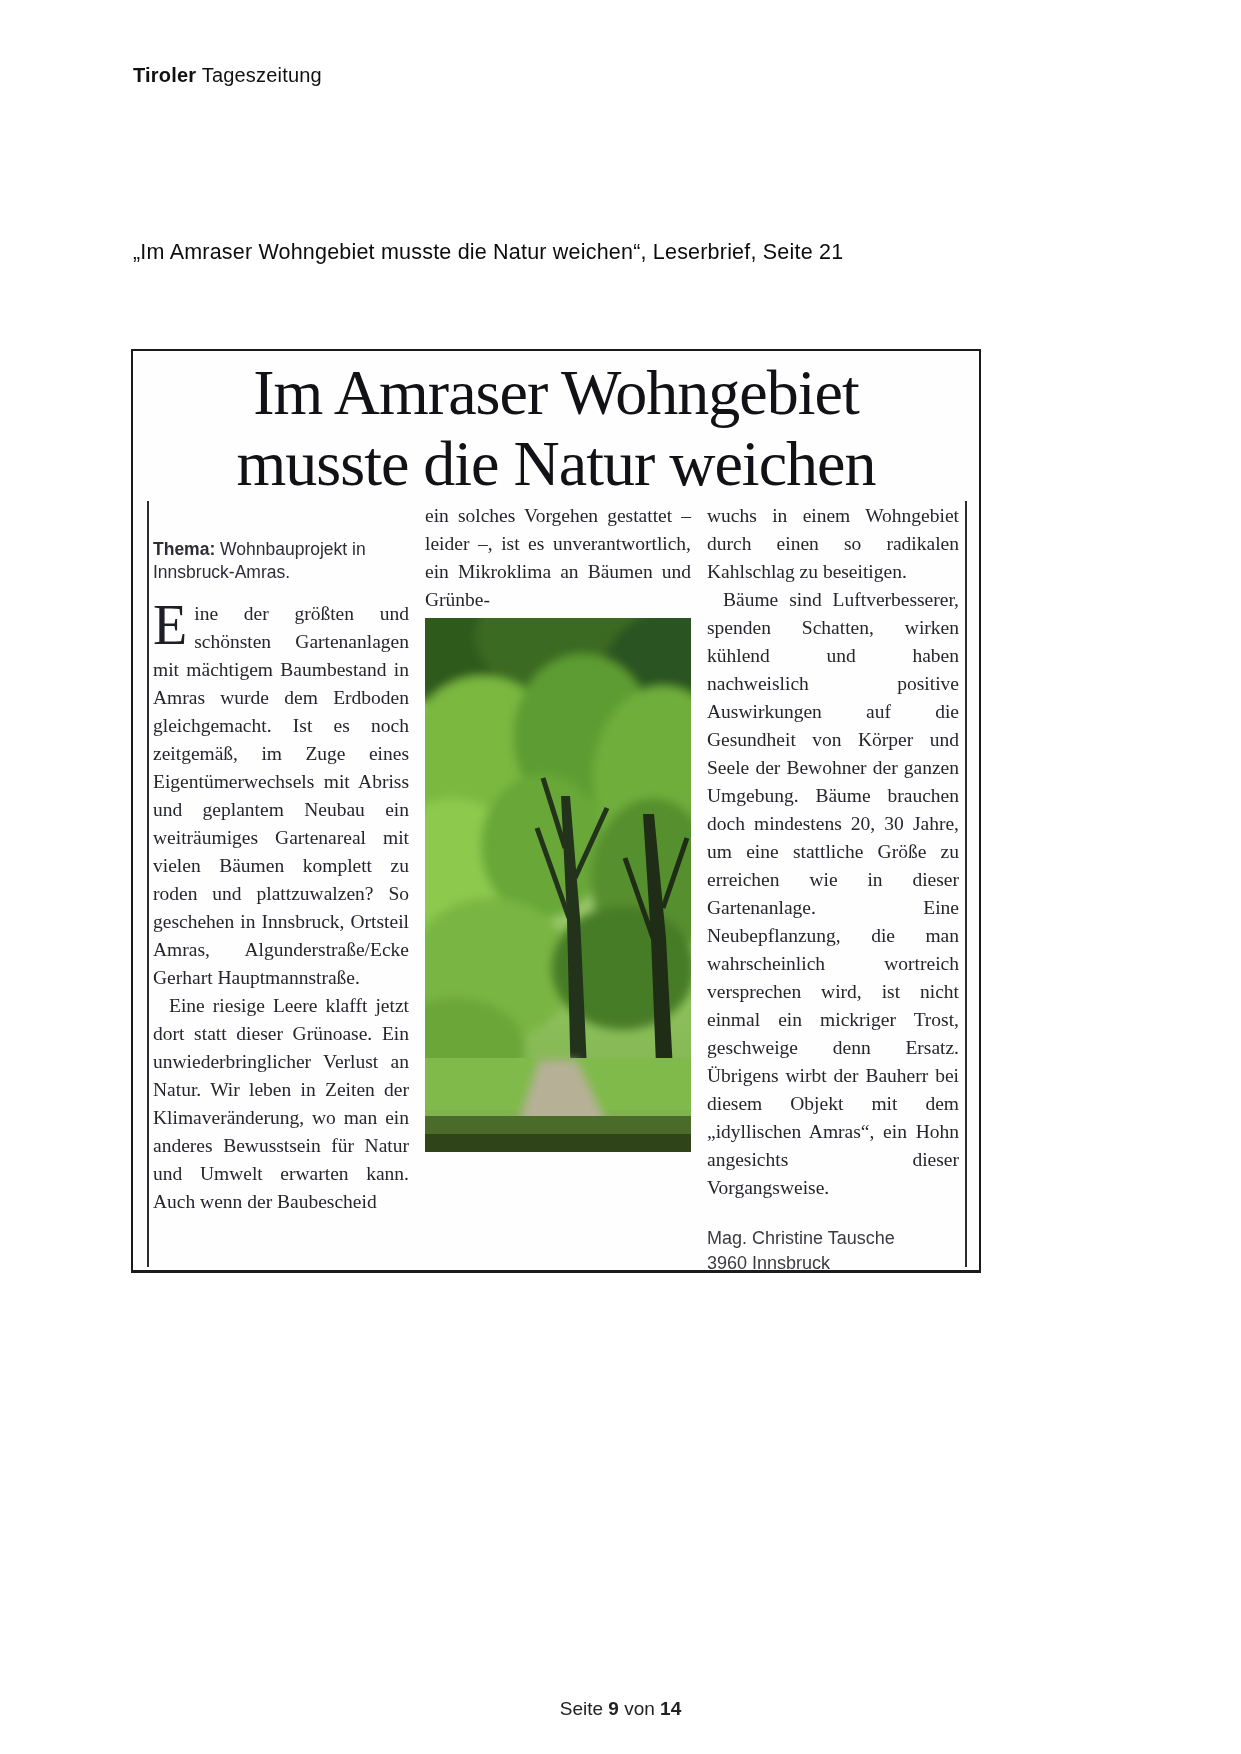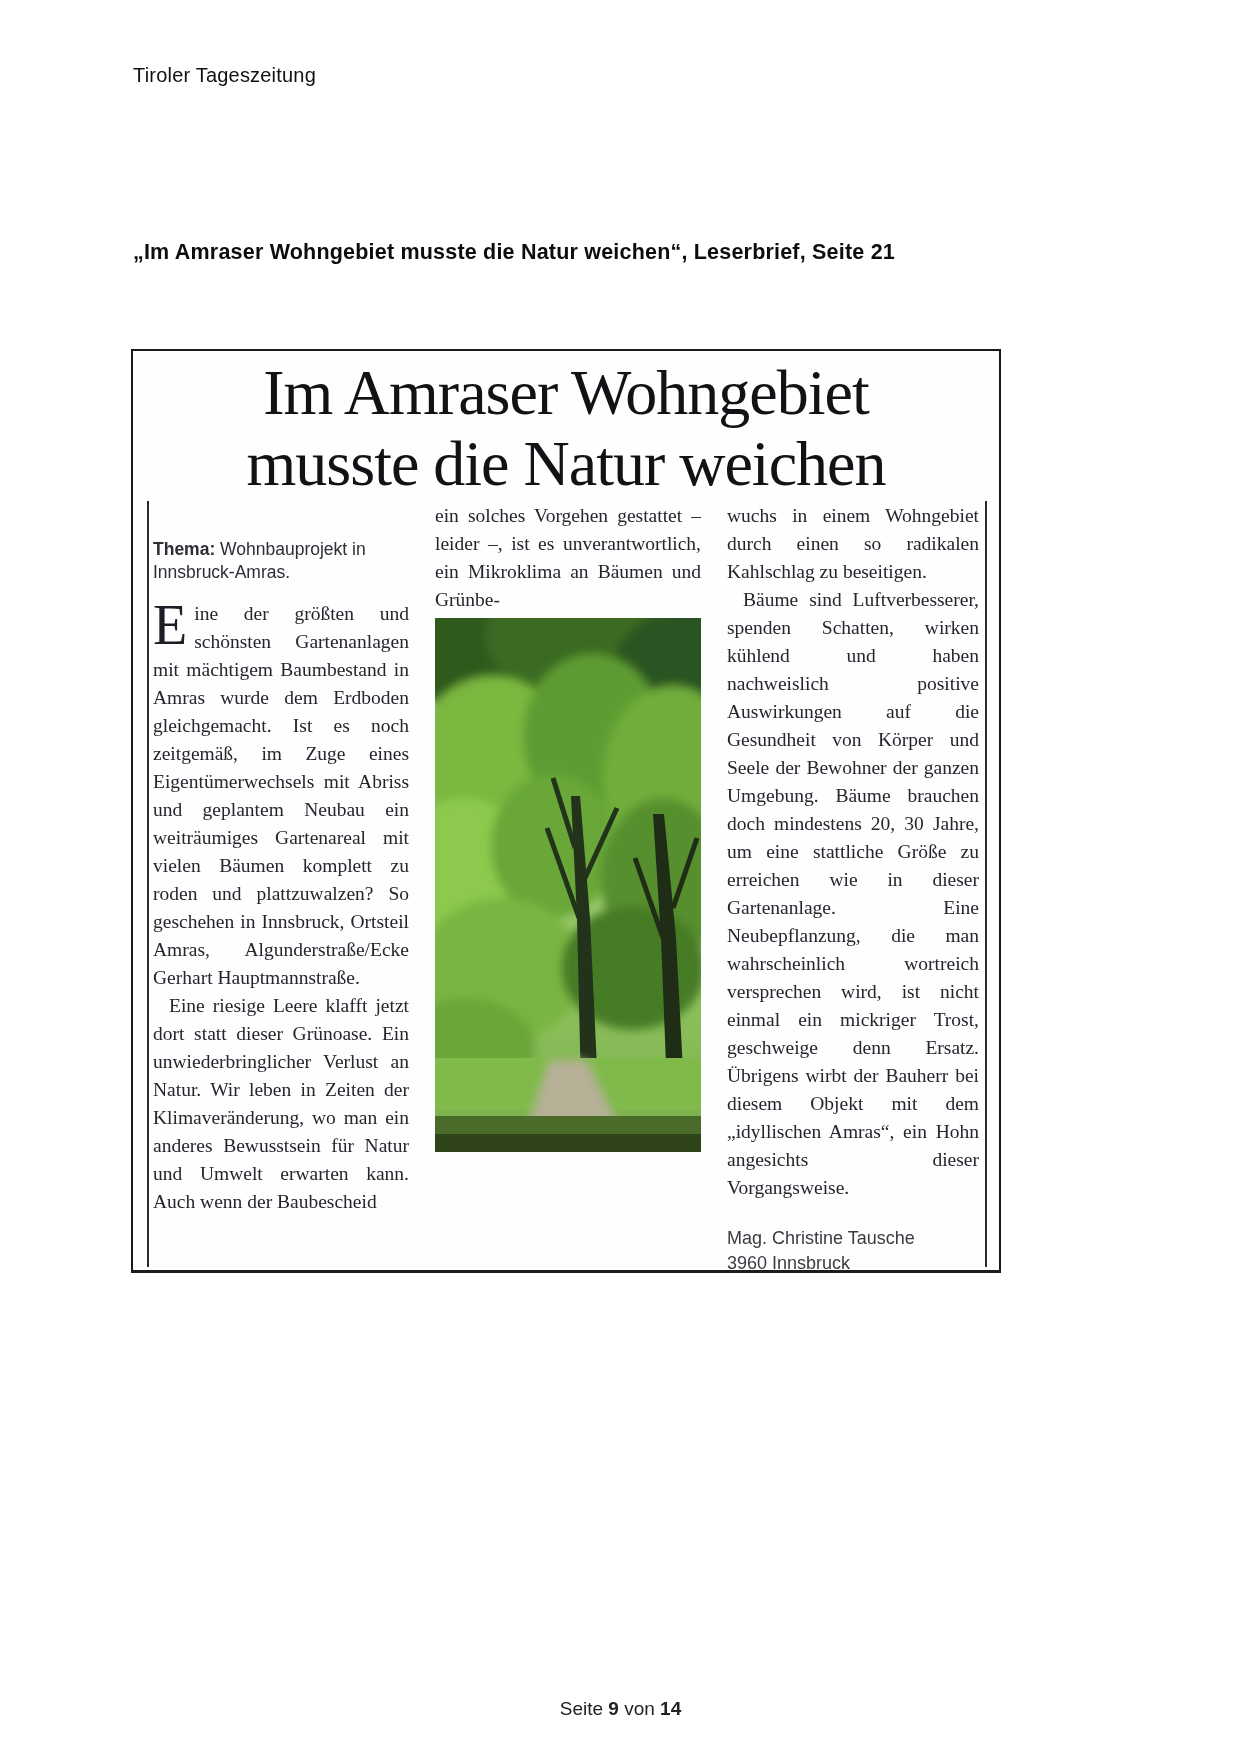--- a/index.html
+++ b/index.html
@@ -6,35 +6,35 @@
   body{
     width:1241px;height:1754px;position:relative;overflow:hidden;
     font-family:"Liberation Sans",sans-serif;color:#1d1d22;
     -webkit-font-smoothing:antialiased;
   }
   
   .masthead{
     position:absolute;left:133px;top:64px;font-size:20px;color:#111;
     letter-spacing:.2px;
   }
-  .masthead .b{font-weight:normal;}
+  .masthead .b{font-weight:bold;}
   .refline{
     position:absolute;left:133px;top:240px;width:980px;
-    font-size:21.5px;font-weight:bold;color:#0d0d0d;letter-spacing:.2px;
+    font-size:21.5px;font-weight:normal;color:#0d0d0d;letter-spacing:.2px;
   }
   .pagefooter{
     position:absolute;left:0;top:1698px;width:100%;text-align:center;
     font-size:19px;color:#222;
   }
   .pagefooter .b{font-weight:bold;}
 
   
   .clipping{
     position:absolute;left:131px;top:349px;width:846px;height:919px;
-    border:2px solid #1b1b1b;border-bottom-width:3px;background:#fefefe;padding-left:20px;
+    border:2px solid #1b1b1b;border-bottom-width:3px;background:#fefefe;
   }
   .np-headline{
     position:absolute;top:6px;left:0;width:100%;text-align:center;
     font-family:"Liberation Serif",serif;font-weight:normal;color:#121216;
     font-size:64px;line-height:71px;letter-spacing:-1px;
   }
   .rule-v{
     position:absolute;top:150px;bottom:3px;width:0;
     border-left:2px solid #2c2c30;
   }

